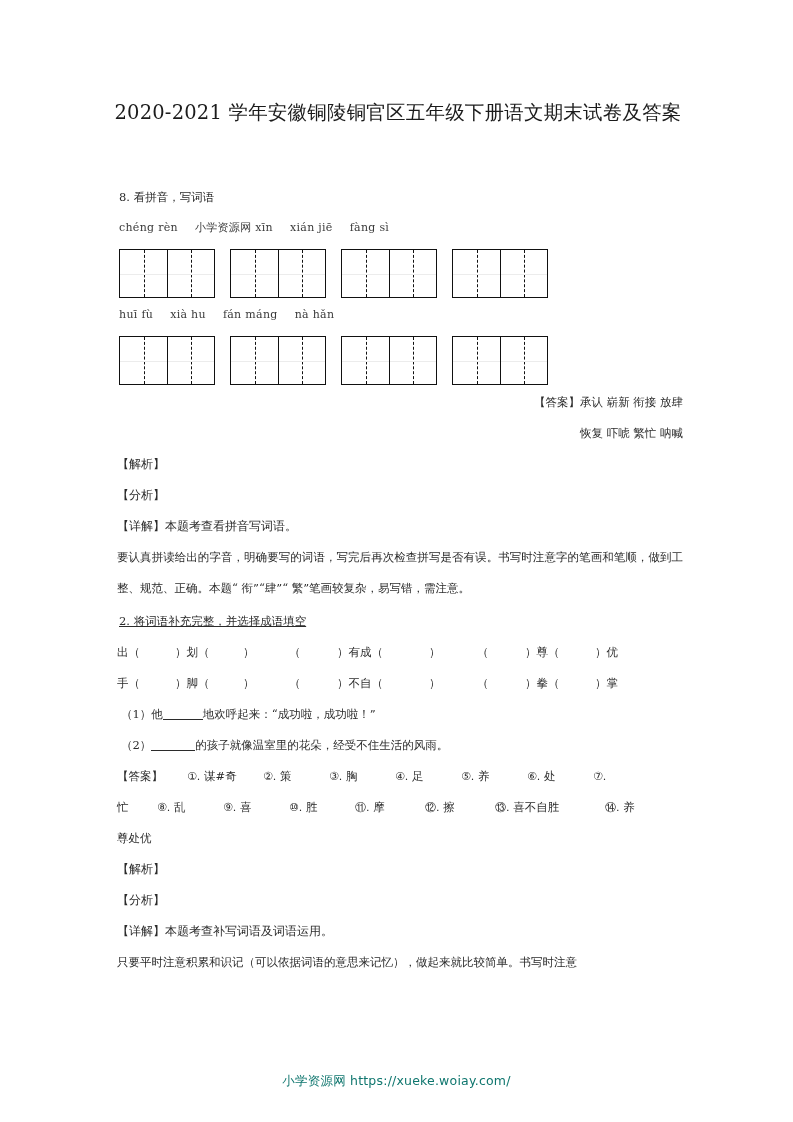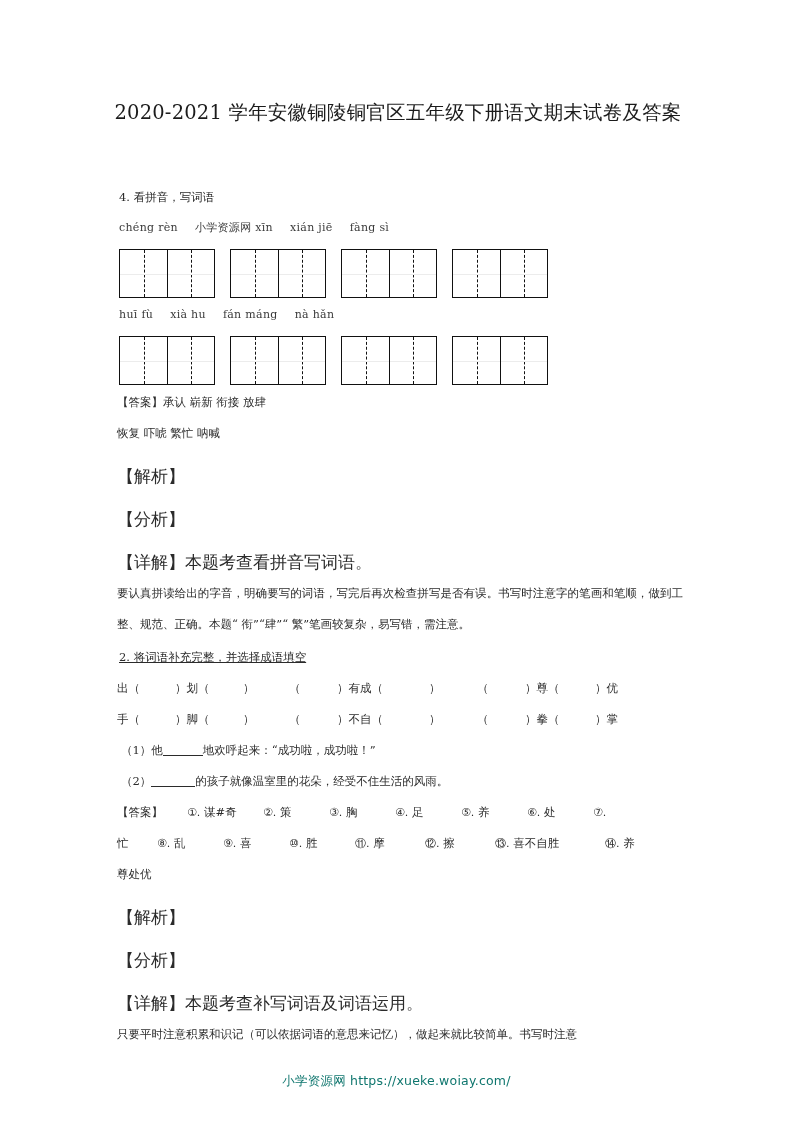--- a/index.html
+++ b/index.html
@@ -98,27 +98,27 @@
     left: 0;
     right: 0;
     border-top: 1px solid #ececec;
   }
 
   .ans-line {
     font-size: 11.5px;
     line-height: 31px;
     color: #2b2b2b;
     padding-left: 4px;
+    text-align: right;
   }
   .body-line {
-    font-size: 17px;
-    line-height: 31px;
-    color: #2b2b2b;
-    padding-left: 4px;
-    margin-top: 12px;
+    font-size: 12px;
+    line-height: 31px;
+    color: #2b2b2b;
+    padding-left: 4px;
   }
   .para {
     font-size: 11.5px;
     line-height: 31px;
     color: #2b2b2b;
     text-align: justify;
     text-justify: inter-character;
     padding-left: 4px;
   }
   .sub-line {
@@ -176,21 +176,21 @@
 </style>
 </head>
 <body>
 
 <div class="page">
 
   <div class="doc-title">2020-2021 学年安徽铜陵铜官区五年级下册语文期末试卷及答案</div>
 
   <div class="content">
 
-    <div class="q-num-line">4. 看拼音，写词语</div>
+    <div class="q-num-line">8. 看拼音，写词语</div>
 
     <div class="pinyin-line"><span class="pw">chéng rèn</span><span class="gap"></span><span class="pw">小学资源网 xīn</span><span class="gap"></span><span class="pw">xián jiē</span><span class="gap"></span><span class="pw">fàng sì</span></div>
 
     <div class="grid-row">
       <div class="grid-group">
           <div class="grid-cell"></div>
           <div class="grid-cell"></div>
         </div>
       <div class="grid-group">
           <div class="grid-cell"></div>

